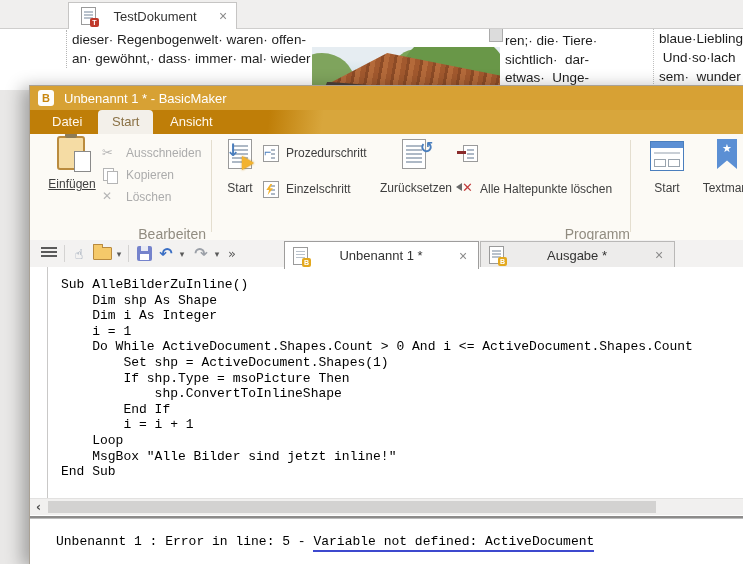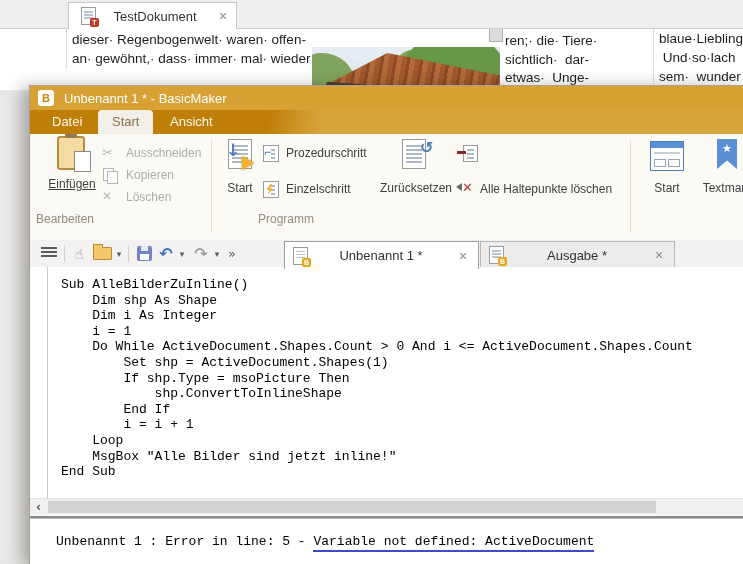--- a/index.html
+++ b/index.html
@@ -50,21 +50,21 @@
               color:#C8860D;font-weight:bold;font-size:11px;text-align:center;line-height:16px;}
   .bm-title{color:#FFFFFF;font-size:13px;margin-left:10px;}
   .band{position:absolute;left:0;top:24px;right:0;height:24px;
         background:linear-gradient(97deg,#BF7E08 0px,#BF7E08 238px,#D8A63C 292px,#D8A63C 100%);}
   .rtab{position:absolute;top:0;height:24px;line-height:24px;padding:0 14px;font-size:13px;color:#FFF8EC;}
   .rtab.active{background:#F3F0EA;color:#8A7145;border-radius:4px 4px 0 0;}
 
   
   .ribbon{position:absolute;left:0;top:48px;right:0;height:106px;background:#FCFAF5;border-bottom:1px solid #D8D0C0;overflow:hidden;}
   .rsep{position:absolute;top:6px;width:1px;height:92px;background:#E4DECF;}
-  .rgroup-label{position:absolute;top:78px;height:16px;font-size:12px;color:#918C80;text-align:left;}
+  .rgroup-label{position:absolute;top:92px;height:16px;font-size:14px;color:#918C80;text-align:right;}
   .rbig{position:absolute;text-align:center;}
   .rbig .ic{position:relative;height:40px;margin-bottom:3px;}
   .rbig .lb{font-size:12px;color:#3F3F3F;}
   .rsmall{position:absolute;display:flex;align-items:center;font-size:12px;color:#3F3F3F;height:18px;}
   .rsmall .ic{width:18px;height:16px;position:relative;margin-right:6px;flex:none;}
   .rsmall.disabled{color:#ACACAC;}
 
   
   .clipboard{position:absolute;left:50%;margin-left:-15px;top:2px;width:24px;height:30px;background:#F5DCA4;
              border:2px solid #BA8B3E;border-radius:3px;}
@@ -269,21 +269,21 @@
           <span class="bp-bar"></span>
         </span>
       </div>
       <div class="rsmall" style="left:426px;top:46px;">
         <span class="ic">
           <span style="position:absolute;left:0;top:2px;width:0;height:0;border-top:4px solid transparent;border-bottom:4px solid transparent;border-right:6px solid #6a6a6a;"></span>
           <span class="redx glyph" style="position:absolute;left:6px;top:-1px;">✕</span>
         </span>
         <span>Alle Haltepunkte löschen</span>
       </div>
-      <div class="rgroup-label" style="left:181px;width:419px;margin-left:47px;">Programm</div>
+      <div class="rgroup-label" style="left:181px;width:419px;">Programm</div>
 
       <div class="rsep" style="left:600px;"></div>
 
       <div class="rbig" style="left:612px;top:4px;width:50px;">
         <div class="ic">
           <span class="dlg">
             <span class="bar"></span>
               <span class="f1"></span>
               <span class="f2"></span>
               <span class="f3"></span>

